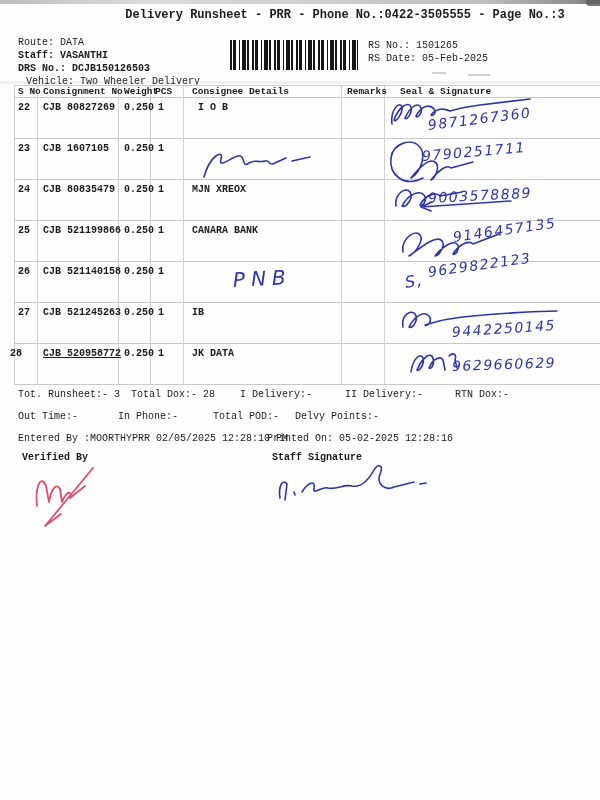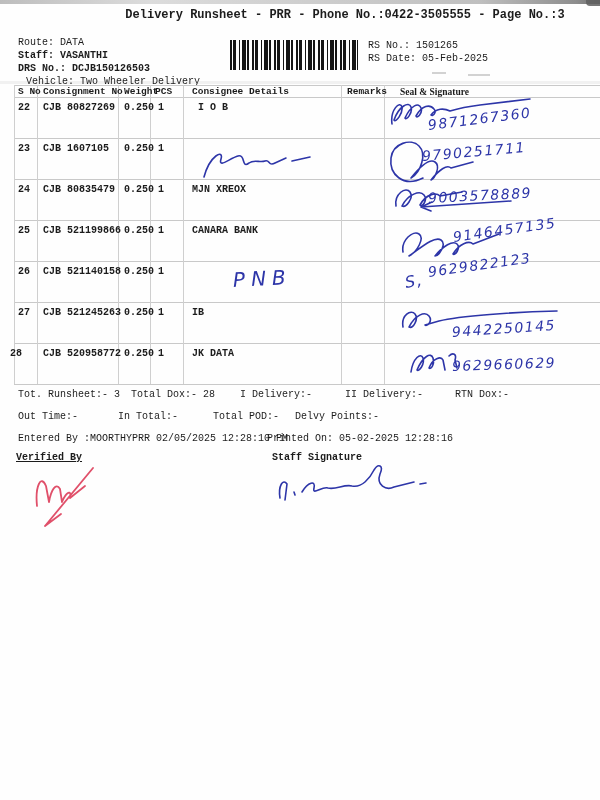--- a/index.html
+++ b/index.html
@@ -81,21 +81,21 @@
   <div class="vline" style="left:183px;top:85px;height:299px;"></div>
   <div class="vline" style="left:341px;top:85px;height:299px;"></div>
   <div class="vline" style="left:384px;top:85px;height:299px;"></div>
 
   <div class="abs t9 b" style="left:18px;top:87px;">S No</div>
   <div class="abs t9 b" style="left:43px;top:87px;">Consignment No</div>
   <div class="abs t9 b" style="left:124px;top:87px;">Weight</div>
   <div class="abs t9 b" style="left:155px;top:87px;">PCS</div>
   <div class="abs t9 b" style="left:192px;top:87px;">Consignee Details</div>
   <div class="abs t9 b" style="left:347px;top:87px;">Remarks</div>
-  <div class="abs t9 b" style="left:400px;top:87px;font-family:Liberation Serif, serif;">Seal &amp; Signature</div>
+  <div class="abs t9 b" style="left:400px;top:87px;">Seal &amp; Signature</div>
 
   <div class="abs t10 b" style="left:18px;top:102px;">22</div>
   <div class="abs t10 b" style="left:43px;top:102px;">CJB 80827269</div>
   <div class="abs t10 b" style="left:124px;top:102px;">0.250</div>
   <div class="abs t10 b" style="left:158px;top:102px;">1</div>
   <div class="abs t10 b" style="left:198px;top:102px;">I O B</div>
 
   <div class="abs t10 b" style="left:18px;top:143px;">23</div>
   <div class="abs t10 b" style="left:43px;top:143px;">CJB 1607105</div>
   <div class="abs t10 b" style="left:124px;top:143px;">0.250</div>
@@ -118,21 +118,21 @@
   <div class="abs t10 b" style="left:124px;top:266px;">0.250</div>
   <div class="abs t10 b" style="left:158px;top:266px;">1</div>
 
   <div class="abs t10 b" style="left:18px;top:307px;">27</div>
   <div class="abs t10 b" style="left:43px;top:307px;">CJB 521245263</div>
   <div class="abs t10 b" style="left:124px;top:307px;">0.250</div>
   <div class="abs t10 b" style="left:158px;top:307px;">1</div>
   <div class="abs t10 b" style="left:192px;top:307px;">IB</div>
 
   <div class="abs t10 b" style="left:10px;top:348px;">28</div>
-  <div class="abs t10 b" style="left:43px;top:348px;">CJB 520958772</div>
+  <div class="abs t10 b" style="left:43px;top:348px;text-decoration:underline;">CJB 520958772</div>
   <div class="abs t10 b" style="left:124px;top:348px;">0.250</div>
   <div class="abs t10 b" style="left:158px;top:348px;">1</div>
   <div class="abs t10 b" style="left:192px;top:348px;">JK DATA</div>
 
   <div class="abs sig" style="left:388px;top:96px;">
     <svg width="150" height="35" viewBox="0 0 150 35">
         <path class="ink" d="M4,28 C2,14 12,4 14,11 C15,17 8,27 6,24 C11,10 21,5 23,11 C25,17 18,25 17,22 C23,9 31,6 33,12 C35,17 29,23 28,20 C34,9 42,8 46,13 C49,16 45,21 43,19 C48,12 56,12 62,15 C72,12 84,10 92,9 L142,3"></path>
       </svg>
   </div>
   <div class="hw" style="left:428px;top:117px;transform:rotate(-7deg);">9871267360</div>
@@ -186,28 +186,28 @@
   </div>
   <div class="hw" style="left:452px;top:358px;transform:rotate(-2deg);">9629660629</div>
 
   <div class="abs t10" style="left:18px;top:389px;">Tot. Runsheet:- 3</div>
   <div class="abs t10" style="left:131px;top:389px;">Total Dox:-   28</div>
   <div class="abs t10" style="left:240px;top:389px;">I Delivery:-</div>
   <div class="abs t10" style="left:345px;top:389px;">II Delivery:-</div>
   <div class="abs t10" style="left:455px;top:389px;">RTN Dox:-</div>
 
   <div class="abs t10" style="left:18px;top:411px;">Out Time:-</div>
-  <div class="abs t10" style="left:118px;top:411px;">In Total:-</div>
+  <div class="abs t10" style="left:118px;top:411px;">In Phone:-</div>
   <div class="abs t10" style="left:213px;top:411px;">Total POD:-</div>
   <div class="abs t10" style="left:295px;top:411px;">Delvy Points:-</div>
 
   <div class="abs t10" style="left:18px;top:433px;">Entered By :MOORTHYPRR 02/05/2025 12:28:10 PM</div>
   <div class="abs t10" style="left:267px;top:433px;">Printed On: 05-02-2025 12:28:16</div>
 
-  <div class="abs t10 b" style="left:16px;top:452px;text-decoration:underline;">Verified By</div>
+  <div class="abs t10 b" style="left:22px;top:452px;">Verified By</div>
   <div class="abs t10 b" style="left:272px;top:452px;">Staff Signature</div>
 
   <div class="abs sig" style="left:25px;top:458px;">
     <svg width="95" height="78" viewBox="0 0 95 78">
         <path class="ink-red" d="M12,48 C10,28 16,16 21,28 L24,44 C26,32 31,24 35,31 L37,44 C41,34 47,31 45,40 L60,28 M68,10 L20,68 M20,68 L36,56"></path>
       </svg>
   </div>
 
   <div class="abs sig" style="left:268px;top:460px;">
     <svg width="165" height="52" viewBox="0 0 165 52">

